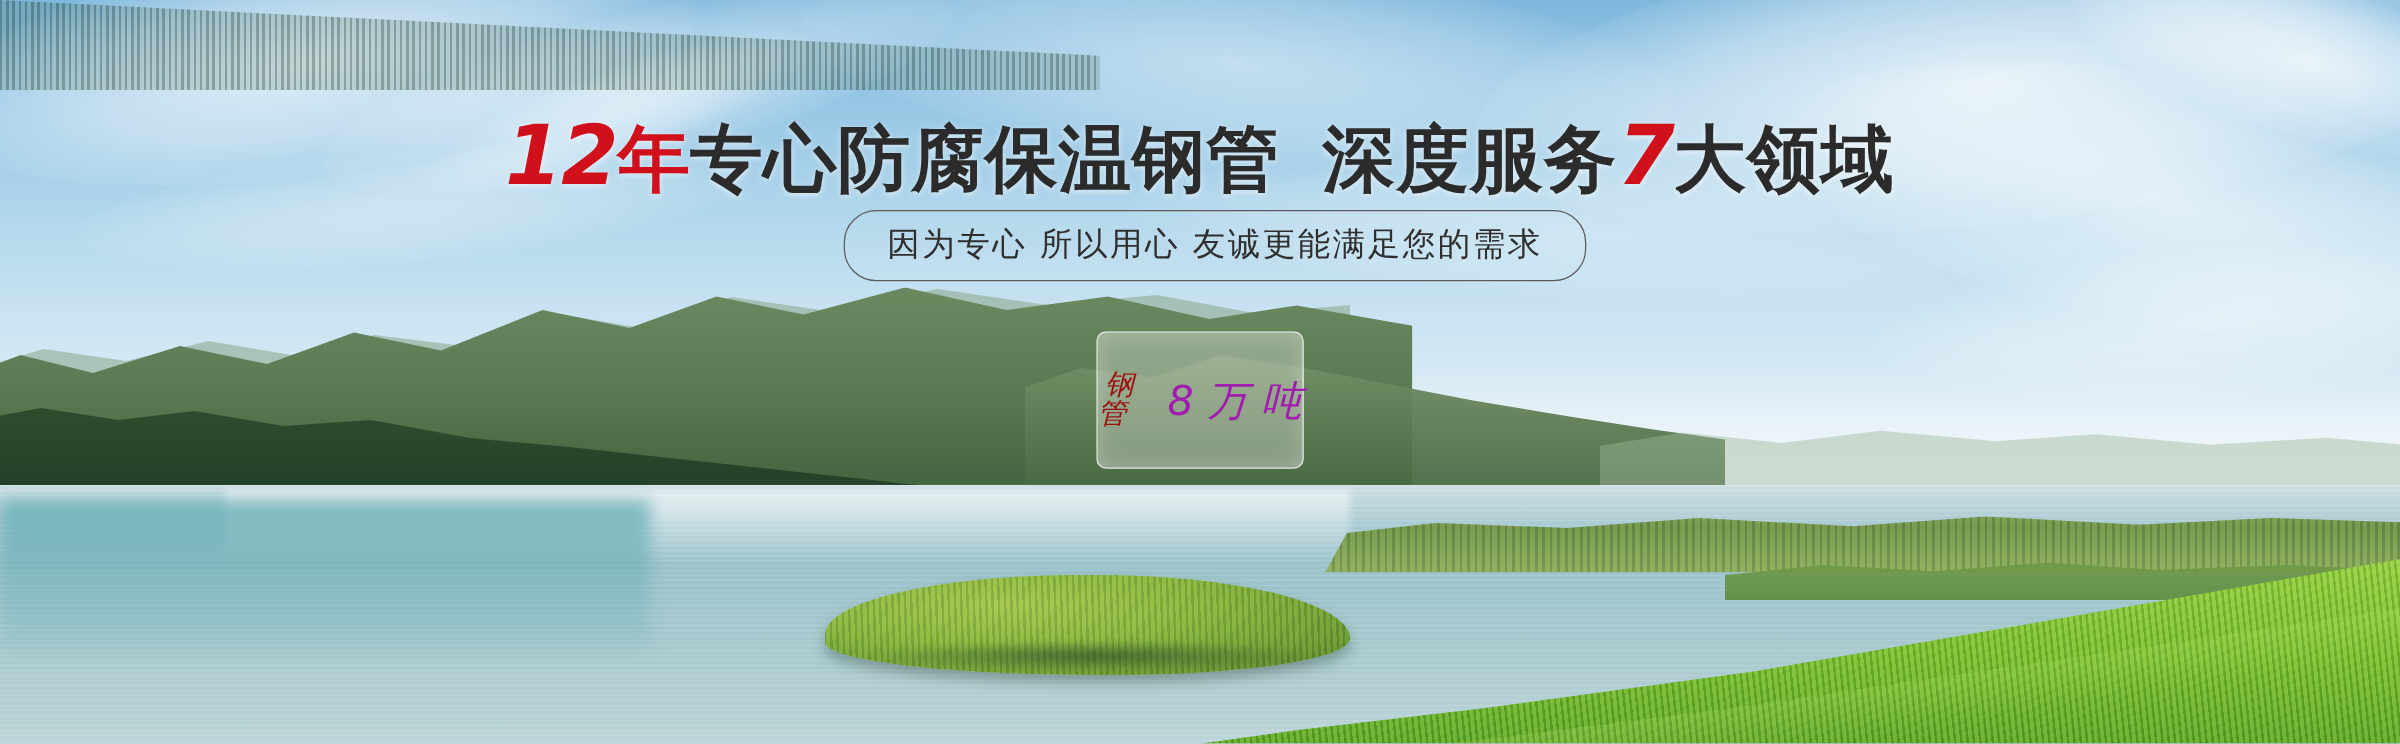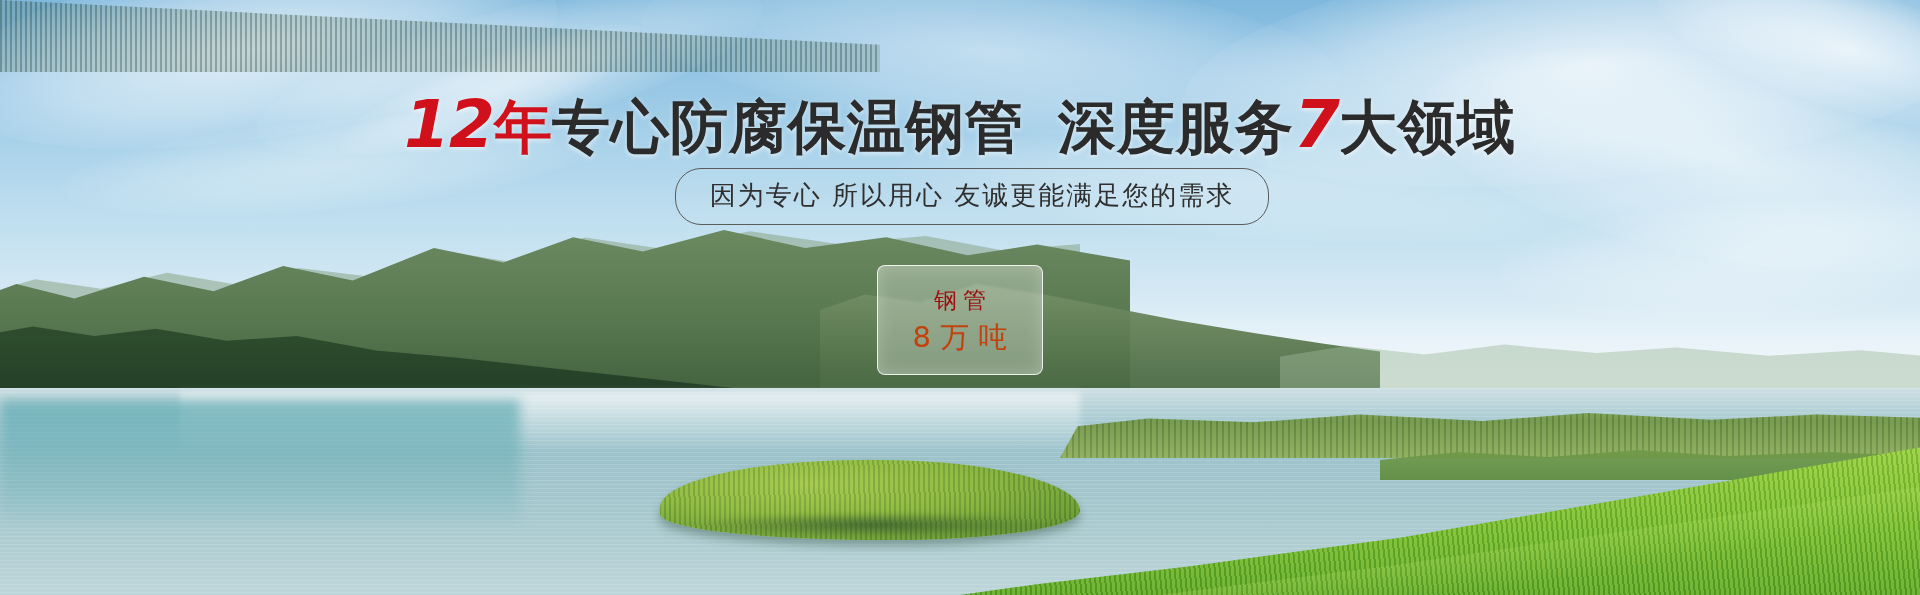--- a/index.html
+++ b/index.html
@@ -244,38 +244,38 @@
     justify-content:center;
     gap:8px;
   }
   .card {
     width:166px; height:110px;
     border:1px solid rgba(255,255,255,.85);
     border-radius:8px;
     background:rgba(255,255,255,.30);
     backdrop-filter:blur(1px);
     display:flex;
-    flex-direction:column;
     align-items:center;
     justify-content:center;
     gap:10px;
     box-shadow:inset 0 0 18px rgba(255,255,255,.25);
+    font-style:italic;
   }
   .card-title {
     font-family:"DejaVu Sans","Liberation Sans",sans-serif;
     font-size:23px;
     color:#9c1010;
     letter-spacing:6px;
     text-indent:6px;
     line-height:1;
   }
   .card-value {
     font-family:"DejaVu Sans","Liberation Sans",sans-serif;
-    font-size:29px;
-    color:#c2410c;
+    font-size:33px;
+    color:#a21caf;
     line-height:1;
     white-space:nowrap;
   }
   .card-value sup { font-size:.6em; vertical-align:super; }
 </style>
 </head>
 <body>
 
 <div class="banner">
 

